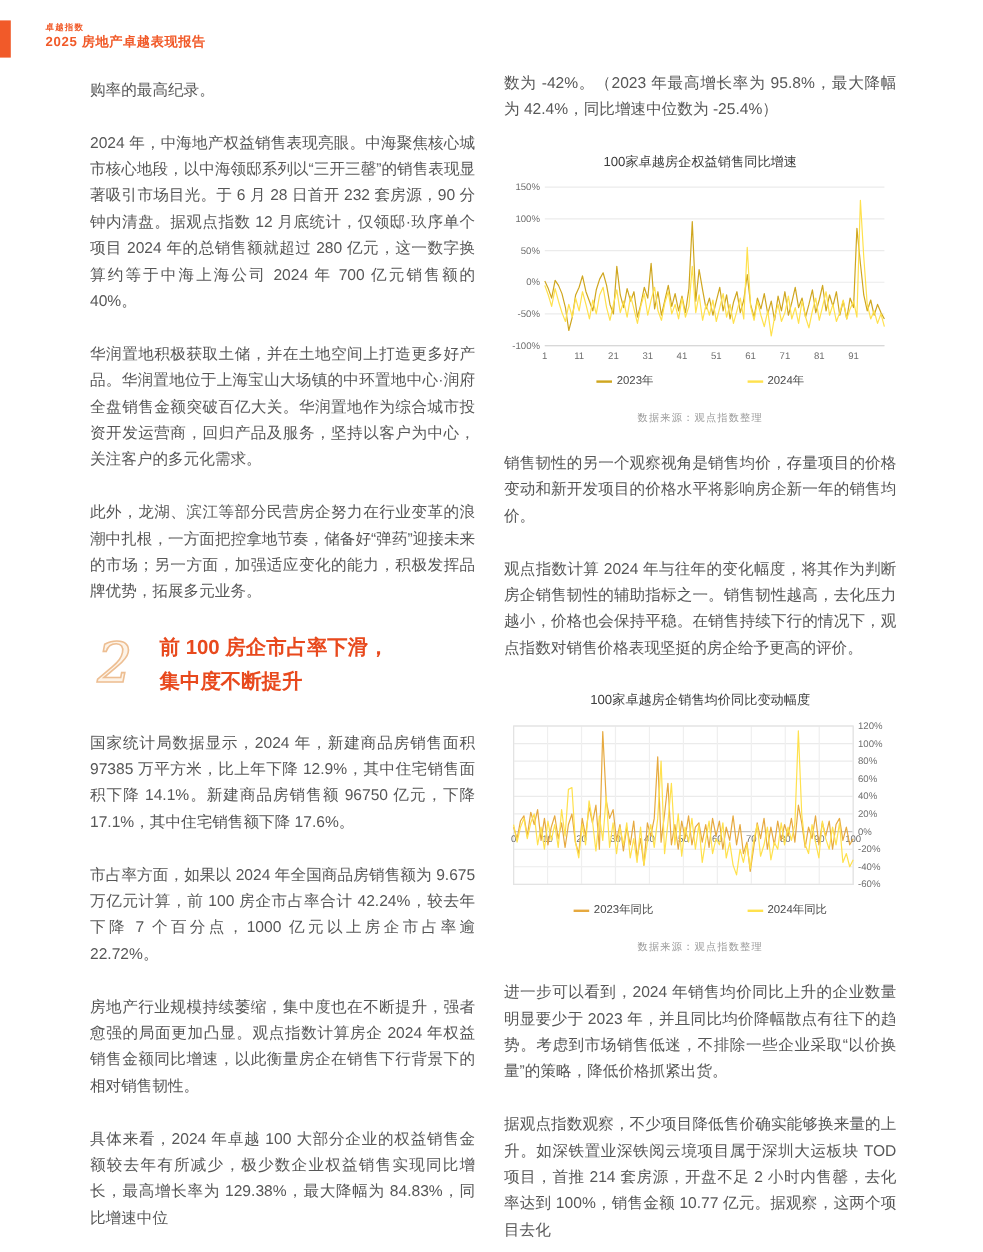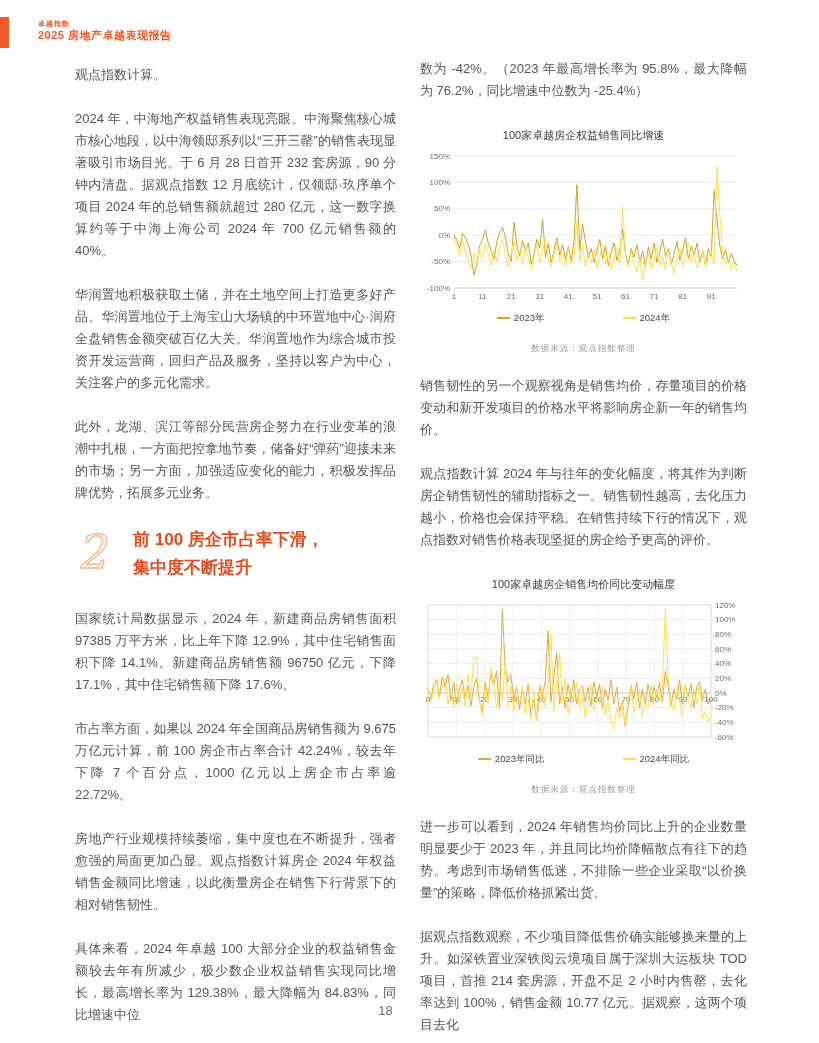--- a/index.html
+++ b/index.html
@@ -39,42 +39,42 @@
 <div class="page">
 
   <div class="hd-bar"></div>
   <div class="hd-text">
     <div class="hd-small">卓越指数</div>
     <div class="hd-title">2025 房地产卓越表现报告</div>
   </div>
 
   <div class="col col-left">
     <div>
-        <p>观点指数计算。</p>
+        <p>购率的最高纪录。</p>
         <p>2024 年，中海地产权益销售表现亮眼。中海聚焦核心城市核心地段，以中海领邸系列以“三开三罄”的销售表现显著吸引市场目光。于 6 月 28 日首开 232 套房源，90 分钟内清盘。据观点指数 12 月底统计，仅领邸·玖序单个项目 2024 年的总销售额就超过 280 亿元，这一数字换算约等于中海上海公司 2024 年 700 亿元销售额的 40%。</p>
         <p>华润置地积极获取土储，并在土地空间上打造更多好产品。华润置地位于上海宝山大场镇的中环置地中心·润府全盘销售金额突破百亿大关。华润置地作为综合城市投资开发运营商，回归产品及服务，坚持以客户为中心，关注客户的多元化需求。</p>
         <p>此外，龙湖、滨江等部分民营房企努力在行业变革的浪潮中扎根，一方面把控拿地节奏，储备好“弹药”迎接未来的市场；另一方面，加强适应变化的能力，积极发挥品牌优势，拓展多元业务。</p>
       </div>
     <div class="sec">
       <div class="sec-num">2</div>
       <div class="sec-title">
         <div>前 100 房企市占率下滑，</div>
         <div>集中度不断提升</div>
       </div>
     </div>
     <div>
         <p>国家统计局数据显示，2024 年，新建商品房销售面积 97385 万平方米，比上年下降 12.9%，其中住宅销售面积下降 14.1%。新建商品房销售额 96750 亿元，下降 17.1%，其中住宅销售额下降 17.6%。</p>
         <p>市占率方面，如果以 2024 年全国商品房销售额为 9.675 万亿元计算，前 100 房企市占率合计 42.24%，较去年下降 7 个百分点，1000 亿元以上房企市占率逾 22.72%。</p>
         <p>房地产行业规模持续萎缩，集中度也在不断提升，强者愈强的局面更加凸显。观点指数计算房企 2024 年权益销售金额同比增速，以此衡量房企在销售下行背景下的相对销售韧性。</p>
         <p>具体来看，2024 年卓越 100 大部分企业的权益销售金额较去年有所减少，极少数企业权益销售实现同比增长，最高增长率为 129.38%，最大降幅为 84.83%，同比增速中位</p>
       </div>
   </div>
 
   <div class="col col-right">
-    <p>数为 -42%。（2023 年最高增长率为 95.8%，最大降幅为 76.2%，同比增速中位数为 -25.4%）</p>
+    <p>数为 -42%。（2023 年最高增长率为 95.8%，最大降幅为 42.4%，同比增速中位数为 -25.4%）</p>
     <div class="chart">
         <div class="chart-title">100家卓越房企权益销售同比增速</div>
         <svg width="327" height="154" viewBox="0 0 327 154">
           <line x1="34" y1="6.0" x2="317" y2="6.0" stroke="#ebebeb" stroke-width="1"></line>
           <text class="axis-txt" x="30" y="8.5" text-anchor="end">150%</text>
           <line x1="34" y1="32.4" x2="317" y2="32.4" stroke="#ebebeb" stroke-width="1"></line>
           <text class="axis-txt" x="30" y="34.9" text-anchor="end">100%</text>
           <line x1="34" y1="58.8" x2="317" y2="58.8" stroke="#ebebeb" stroke-width="1"></line>
           <text class="axis-txt" x="30" y="61.3" text-anchor="end">50%</text>
           <line x1="34" y1="85.2" x2="317" y2="85.2" stroke="#ebebeb" stroke-width="1"></line>
@@ -173,15 +173,14 @@
           </span>
         </div>
         <div class="chart-src">数据来源：观点指数整理</div>
       </div>
     <div>
         <p>进一步可以看到，2024 年销售均价同比上升的企业数量明显要少于 2023 年，并且同比均价降幅散点有往下的趋势。考虑到市场销售低迷，不排除一些企业采取“以价换量”的策略，降低价格抓紧出货。</p>
         <p>据观点指数观察，不少项目降低售价确实能够换来量的上升。如深铁置业深铁阅云境项目属于深圳大运板块 TOD 项目，首推 214 套房源，开盘不足 2 小时内售罄，去化率达到 100%，销售金额 10.77 亿元。据观察，这两个项目去化</p>
       </div>
   </div>
 
-  <div class="pageno">18</div>
 
 </div>
 
 </body></html>

